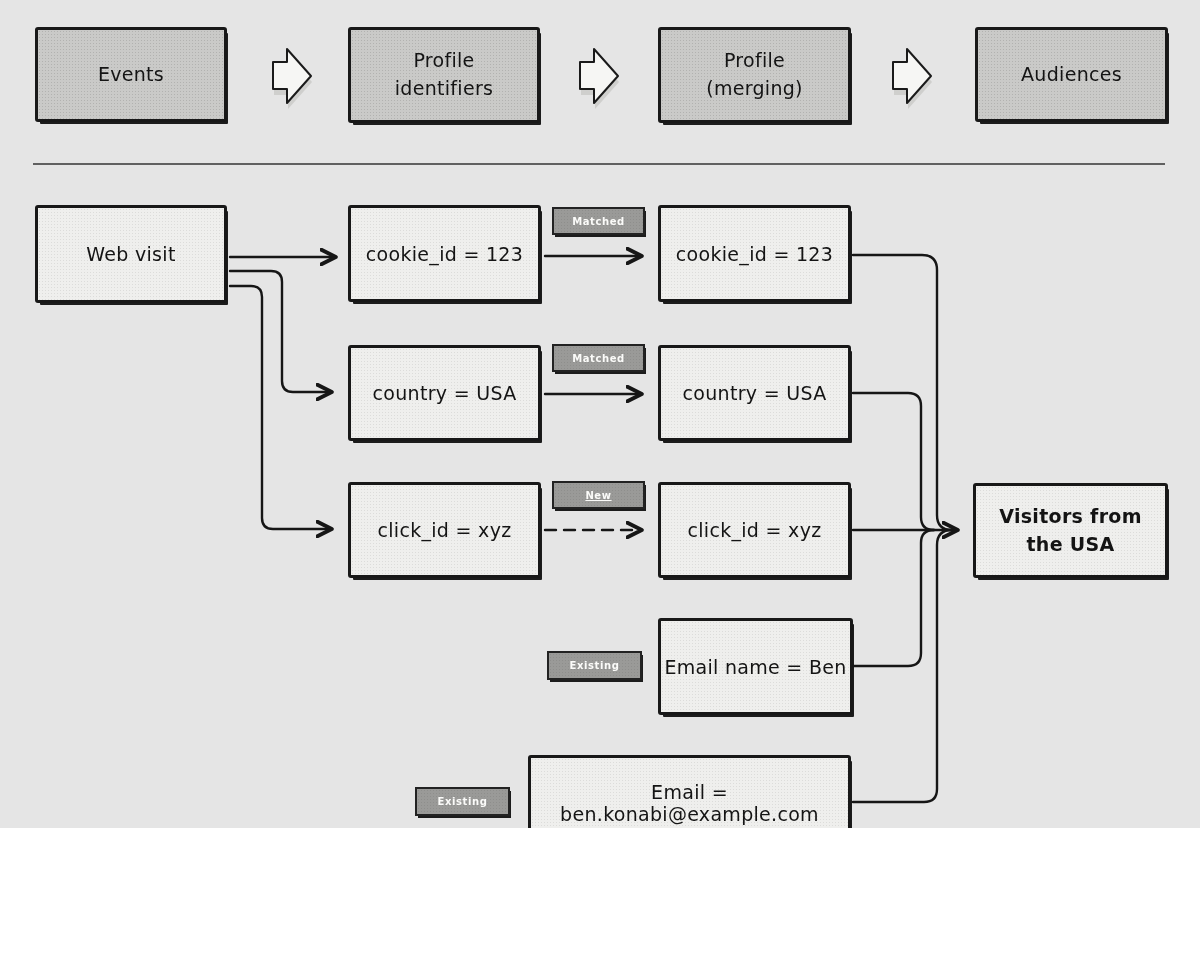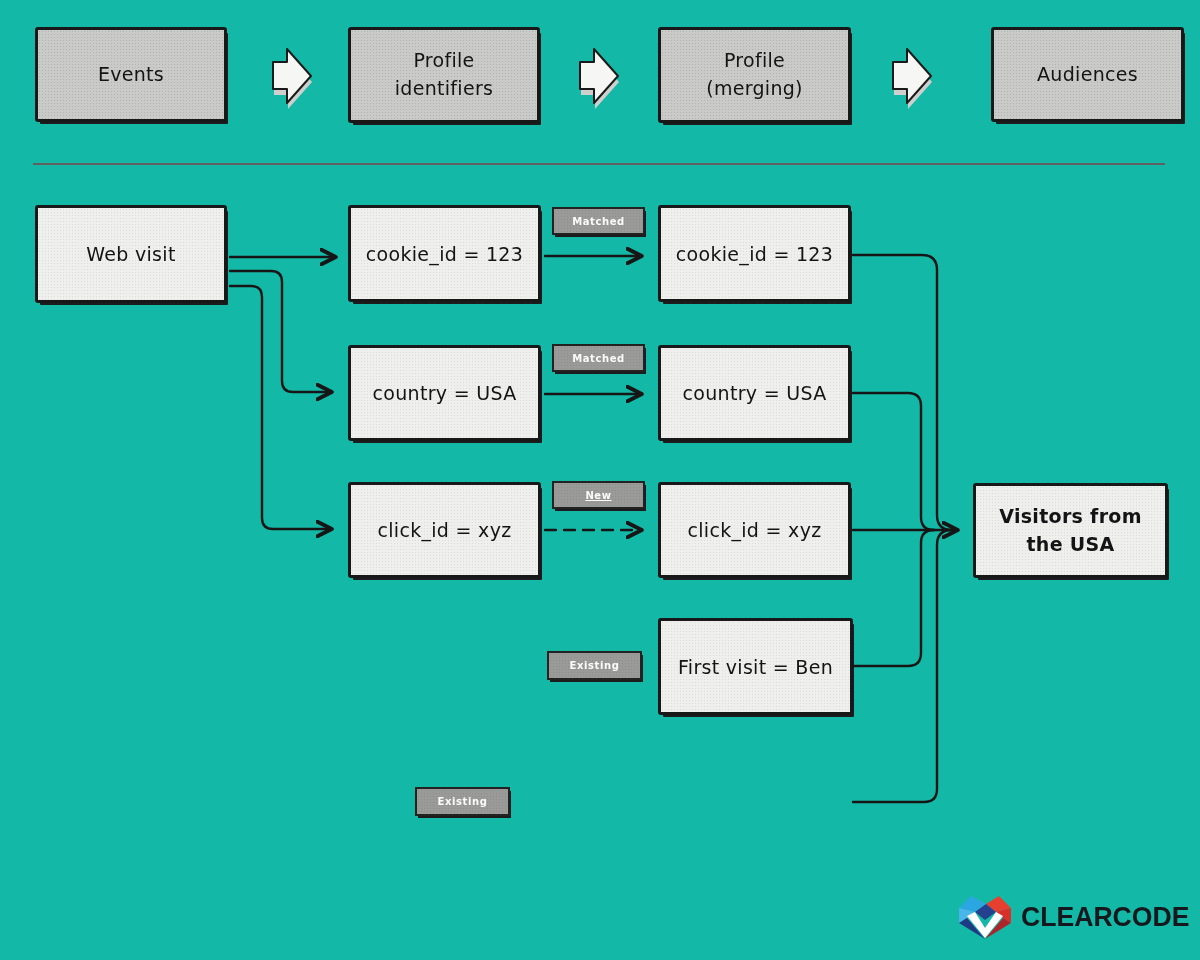--- a/index.html
+++ b/index.html
@@ -1,17 +1,17 @@
 <!DOCTYPE html>
 <html><head>
 <meta charset="utf-8">
 <style>
   html,body { margin:0; padding:0; background:#ffffff; }
   .canvas {
-    position:relative; width:1200px; height:960px; background:#14b8a6;
+    position:relative; width:1200px; height:828px; background:#e5e5e5;
     font-family:"DejaVu Sans", sans-serif; color:#141414; overflow:hidden;
   }
   .box {
     position:absolute; display:flex; align-items:center; justify-content:center;
     text-align:center; border:3px solid #181818; border-radius:3px;
     box-shadow:3px 4px 0 -2px #1c1c1c; box-sizing:border-box;
     letter-spacing:0.3px;
   }
   .stage {
     background-color:#cacac8;
@@ -67,40 +67,41 @@
   </svg>
 
   <div class="box stage pre" style="left:658px; top:27px; width:193px; height:96px;">Profile
 (merging)</div>
 
   <svg class="flow-arrow" style="left:889px; top:44px;" viewBox="0 0 48 66">
     <polygon points="5,24 19,24 19,11 43,38 19,65 19,51 5,51" fill="#cfcfcd"></polygon>
     <polygon points="4,18 18,18 18,5 42,32 18,59 18,45 4,45" fill="#f6f6f4" stroke="#1a1a1a" stroke-width="2" stroke-linejoin="round"></polygon>
   </svg>
 
-  <div class="box stage pre" style="left:975px; top:27px; width:193px; height:95px;margin-left:16px;">Audiences</div>
+  <div class="box stage pre" style="left:975px; top:27px; width:193px; height:95px;">Audiences</div>
 
   <div class="divider"></div>
 
   <div class="box item" style="left:35px; top:205px; width:192px; height:98px;">Web visit</div>
 
   <div class="box item" style="left:348px; top:205px; width:193px; height:97px;">cookie_id = 123</div>
   <div class="box item" style="left:348px; top:345px; width:193px; height:96px;">country = USA</div>
   <div class="box item" style="left:348px; top:482px; width:193px; height:96px;">click_id = xyz</div>
 
   <div class="badge" style="left:552px; top:207px; width:93px; height:28px;">Matched</div>
   <div class="badge" style="left:552px; top:344px; width:93px; height:28px;">Matched</div>
   <div class="badge" style="left:552px; top:481px; width:93px; height:28px;text-decoration:underline;">New</div>
   <div class="badge" style="left:547px; top:651px; width:95px; height:29px;">Existing</div>
   <div class="badge" style="left:415px; top:787px; width:95px; height:29px;">Existing</div>
 
   <div class="box item" style="left:658px; top:205px; width:193px; height:97px;">cookie_id = 123</div>
   <div class="box item" style="left:658px; top:345px; width:193px; height:96px;">country = USA</div>
   <div class="box item" style="left:658px; top:482px; width:193px; height:96px;">click_id = xyz</div>
-  <div class="box item" style="left:658px; top:618px; width:195px; height:97px;">First visit = Ben</div>
+  <div class="box item" style="left:658px; top:618px; width:195px; height:97px;">Email name = Ben</div>
+  <div class="box item" style="left:528px; top:755px; width:323px; height:95px;">Email = ben.konabi@example.com</div>
 
   <div class="box item pre" style="left:973px; top:483px; width:195px; height:95px;font-weight:bold;">Visitors from
 the USA</div>
 
   <svg class="wires" viewBox="0 0 1200 960">
     <defs>
       <marker id="ah" viewBox="0 0 10 10" refX="8" refY="5" markerWidth="7.5" markerHeight="7.5" orient="auto">
         <path d="M1 1 L9 5 L1 9" fill="none" stroke="#161616" stroke-width="2.2" stroke-linecap="round" stroke-linejoin="round"></path>
       </marker>
     </defs>

